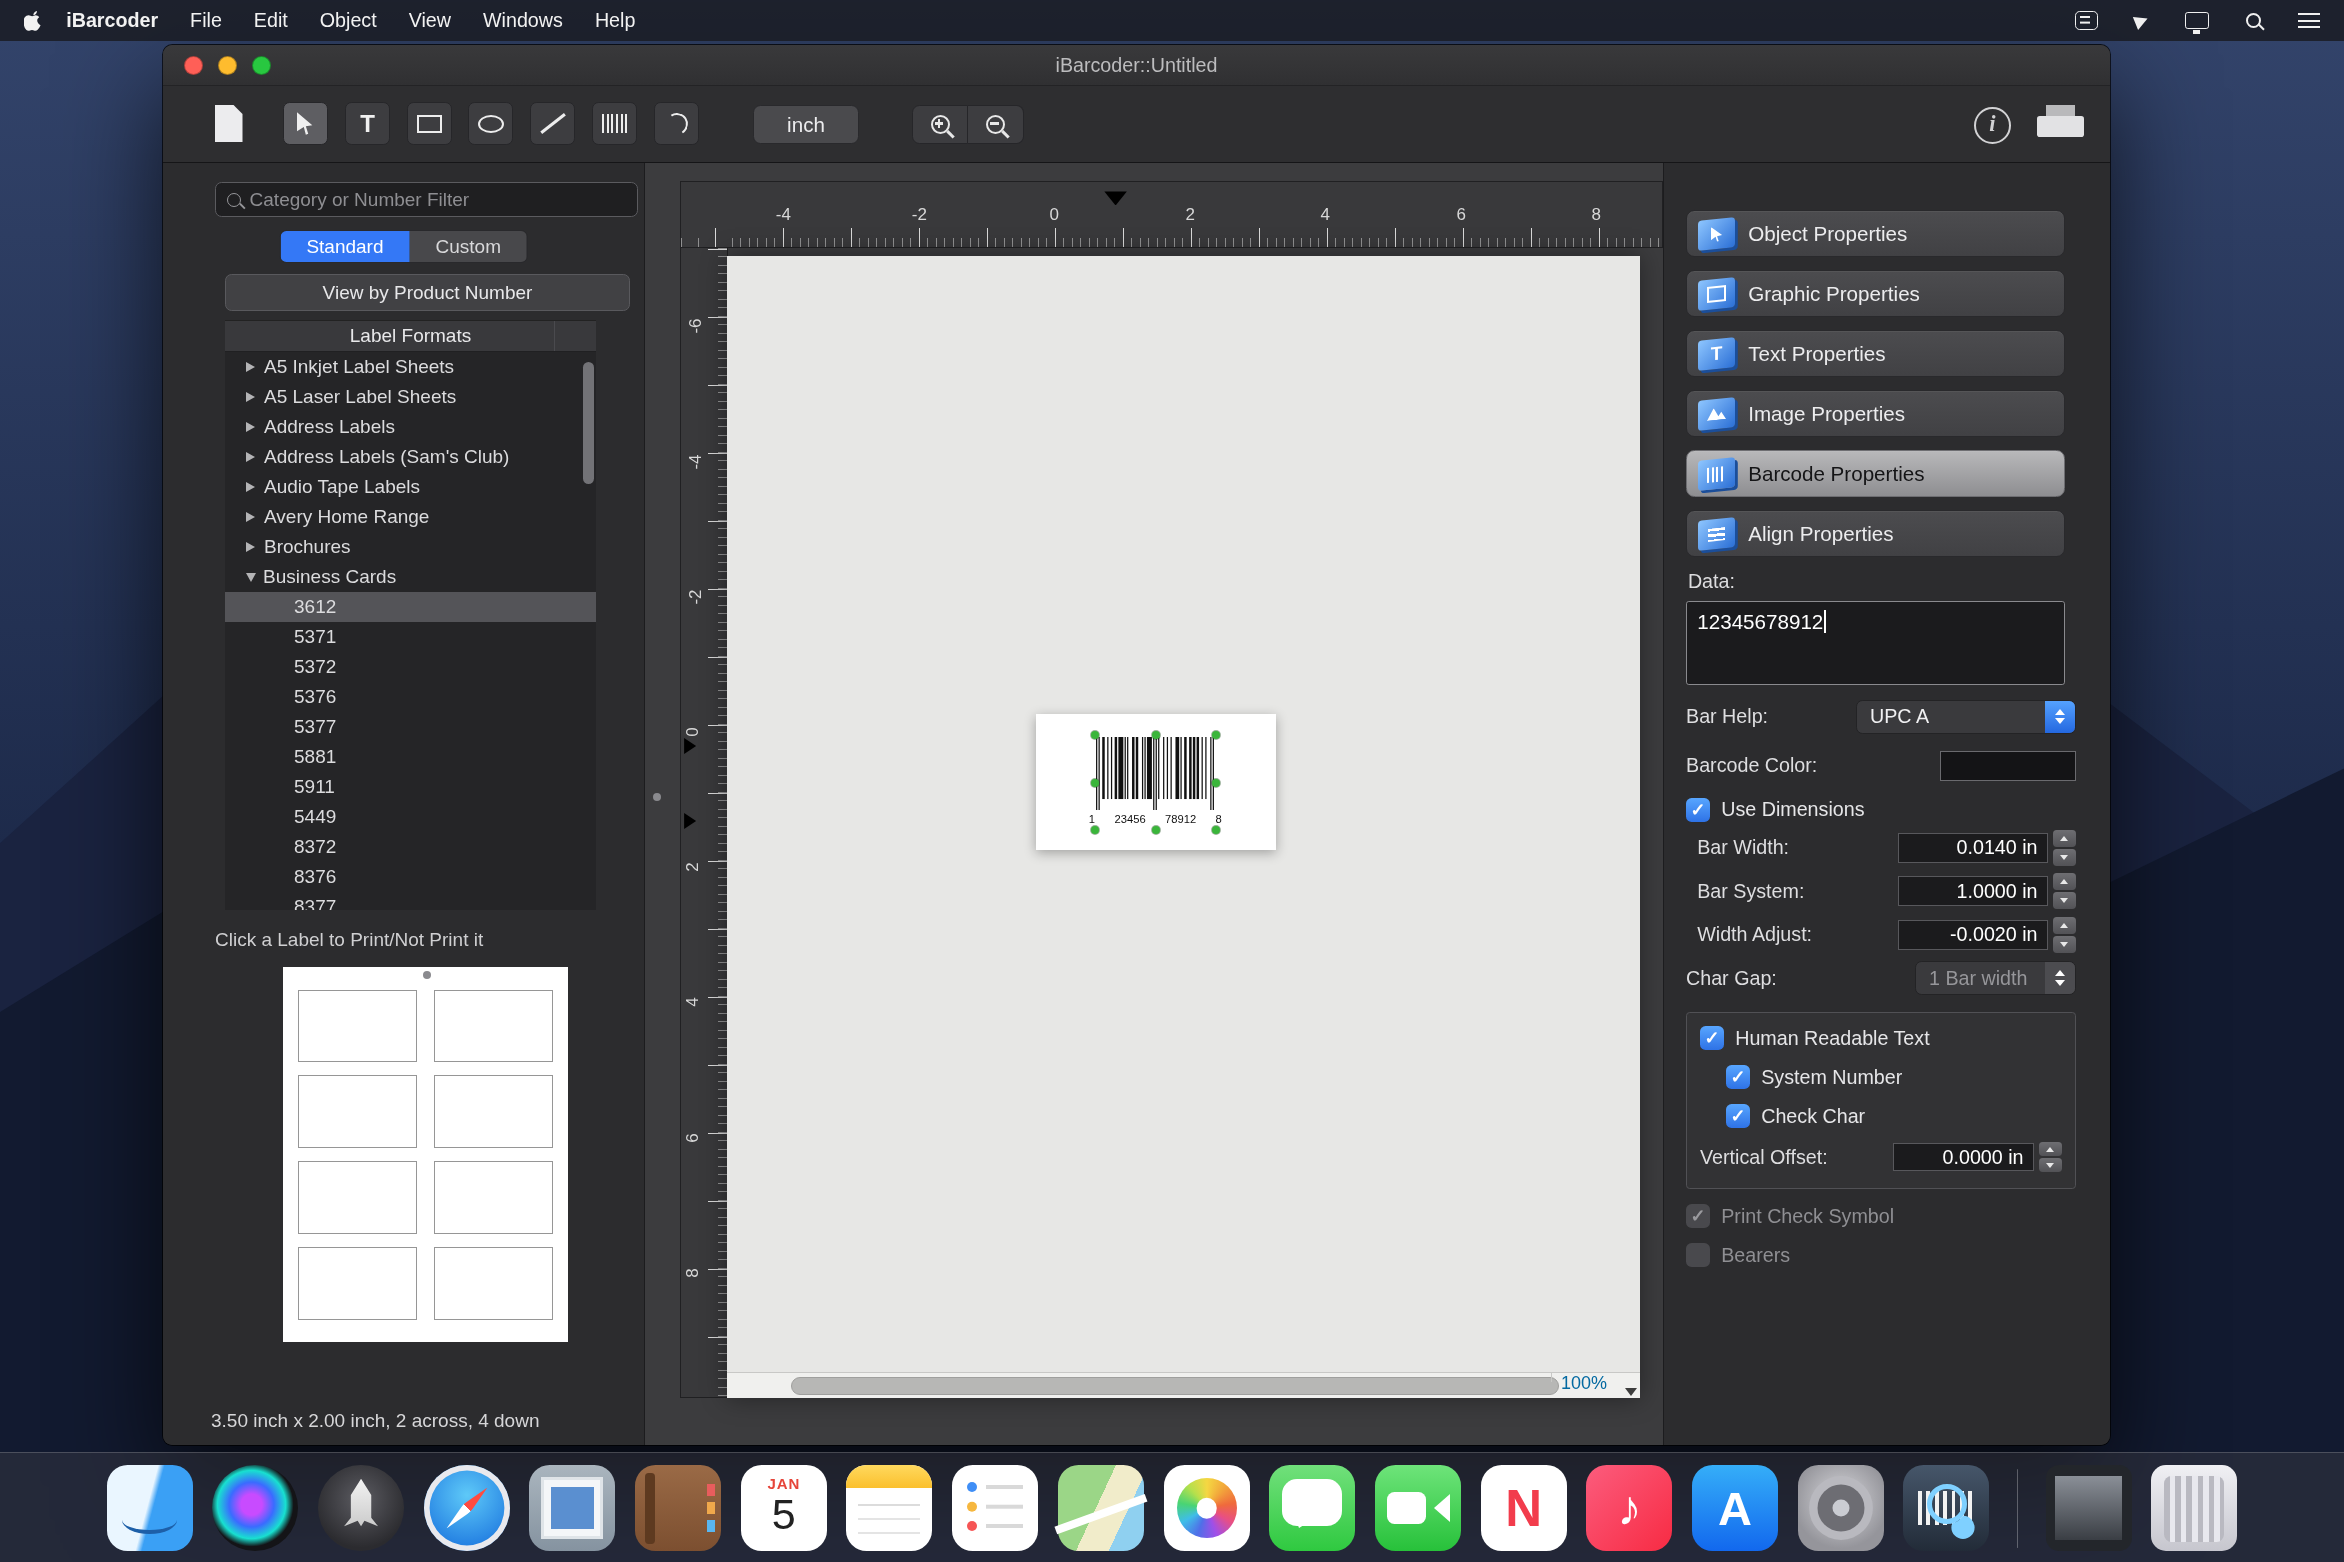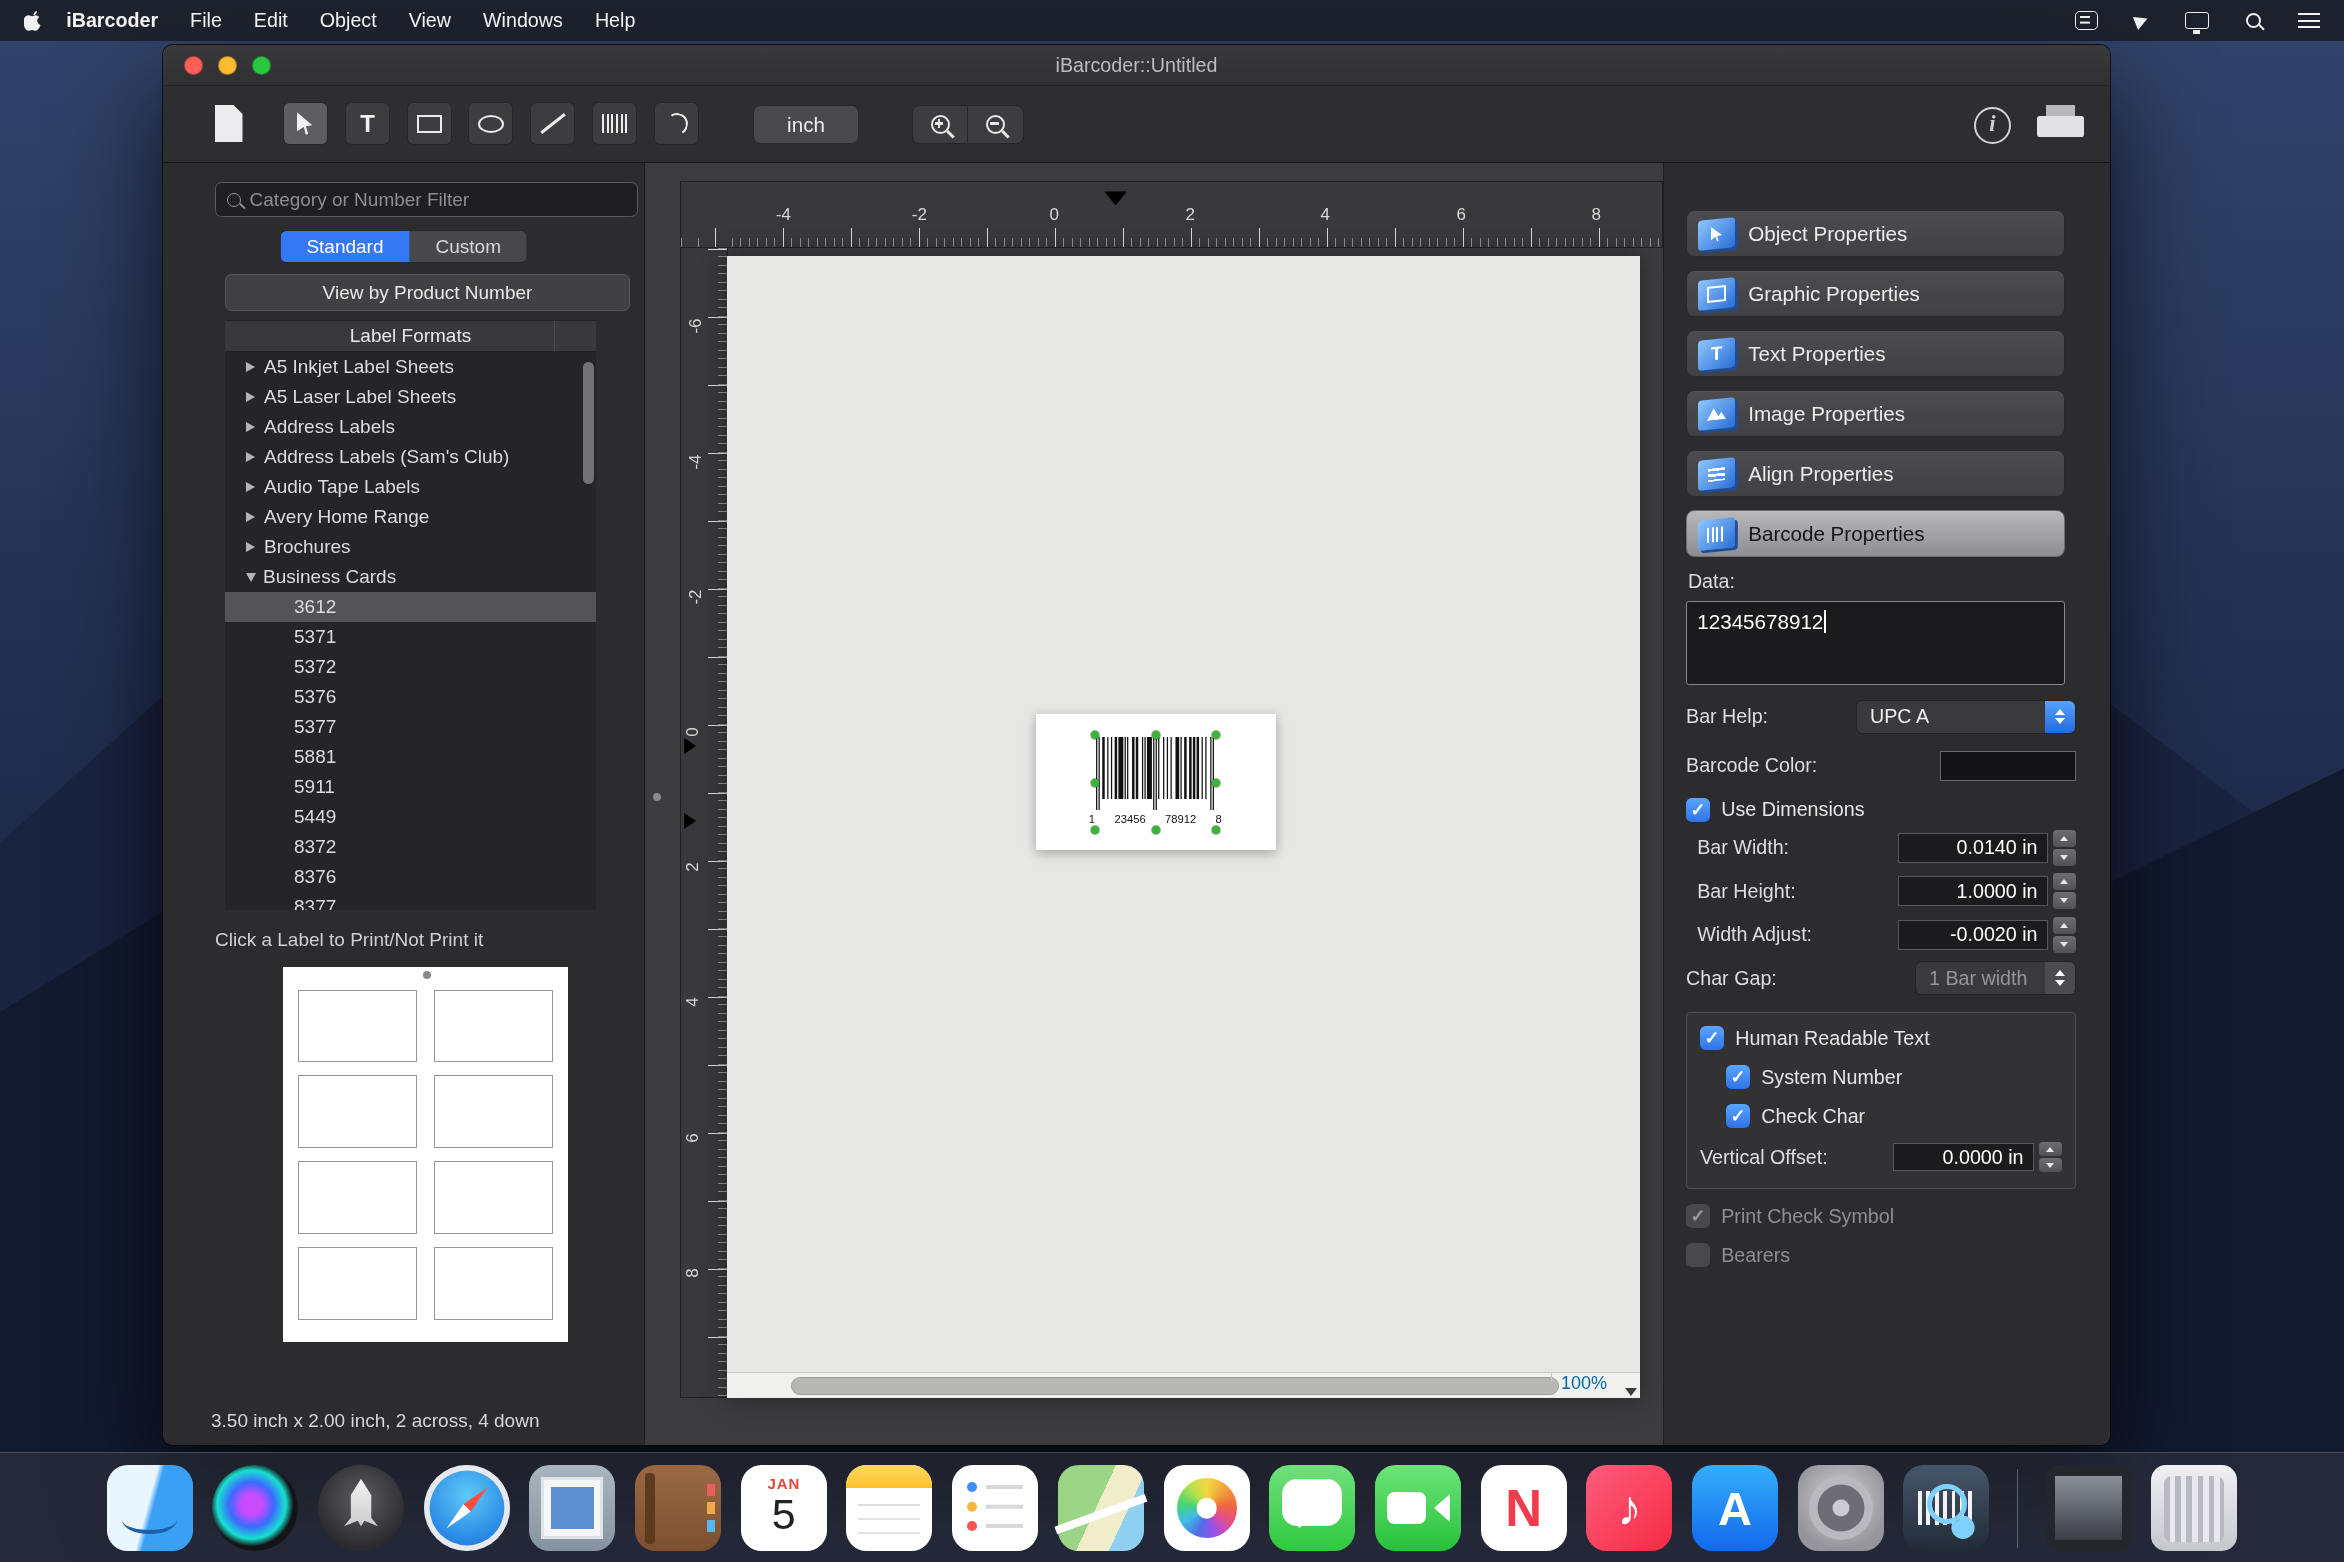--- a/index.html
+++ b/index.html
@@ -558,27 +558,27 @@
             <span class="pbtn-label">Graphic Properties</span>
           </div>
           <div class="pbtn">
             <span class="pbtn-icon pi-3"></span>
             <span class="pbtn-label">Text Properties</span>
           </div>
           <div class="pbtn">
             <span class="pbtn-icon pi-2"></span>
             <span class="pbtn-label">Image Properties</span>
           </div>
+          <div class="pbtn sel">
+            <span class="pbtn-icon pi-5"></span>
+            <span class="pbtn-label">Barcode Properties</span>
+          </div>
           <div class="pbtn">
             <span class="pbtn-icon pi-4"></span>
             <span class="pbtn-label">Align Properties</span>
-          </div>
-          <div class="pbtn sel">
-            <span class="pbtn-icon pi-5"></span>
-            <span class="pbtn-label">Barcode Properties</span>
           </div>
         </div>
 
       <div class="data-label">Data:</div>
       <div class="data-field">
         <span>12345678912</span><span class="caret"></span>
       </div>
 
       <div class="prow">
         <span class="plabel">Bar Help:</span>
@@ -606,21 +606,21 @@
             <span class="flabel">Bar Width:</span>
             <div class="nfield">
               <span>0.0140 in</span>
             </div>
             <div class="stepper">
               <span class="up"></span>
               <span class="dn"></span>
             </div>
           </div>
           <div class="fieldrow">
-            <span class="flabel">Bar Height:</span>
+            <span class="flabel">Bar System:</span>
             <div class="nfield">
               <span>1.0000 in</span>
             </div>
             <div class="stepper">
               <span class="up"></span>
               <span class="dn"></span>
             </div>
           </div>
           <div class="fieldrow">
             <span class="flabel">Width Adjust:</span>

